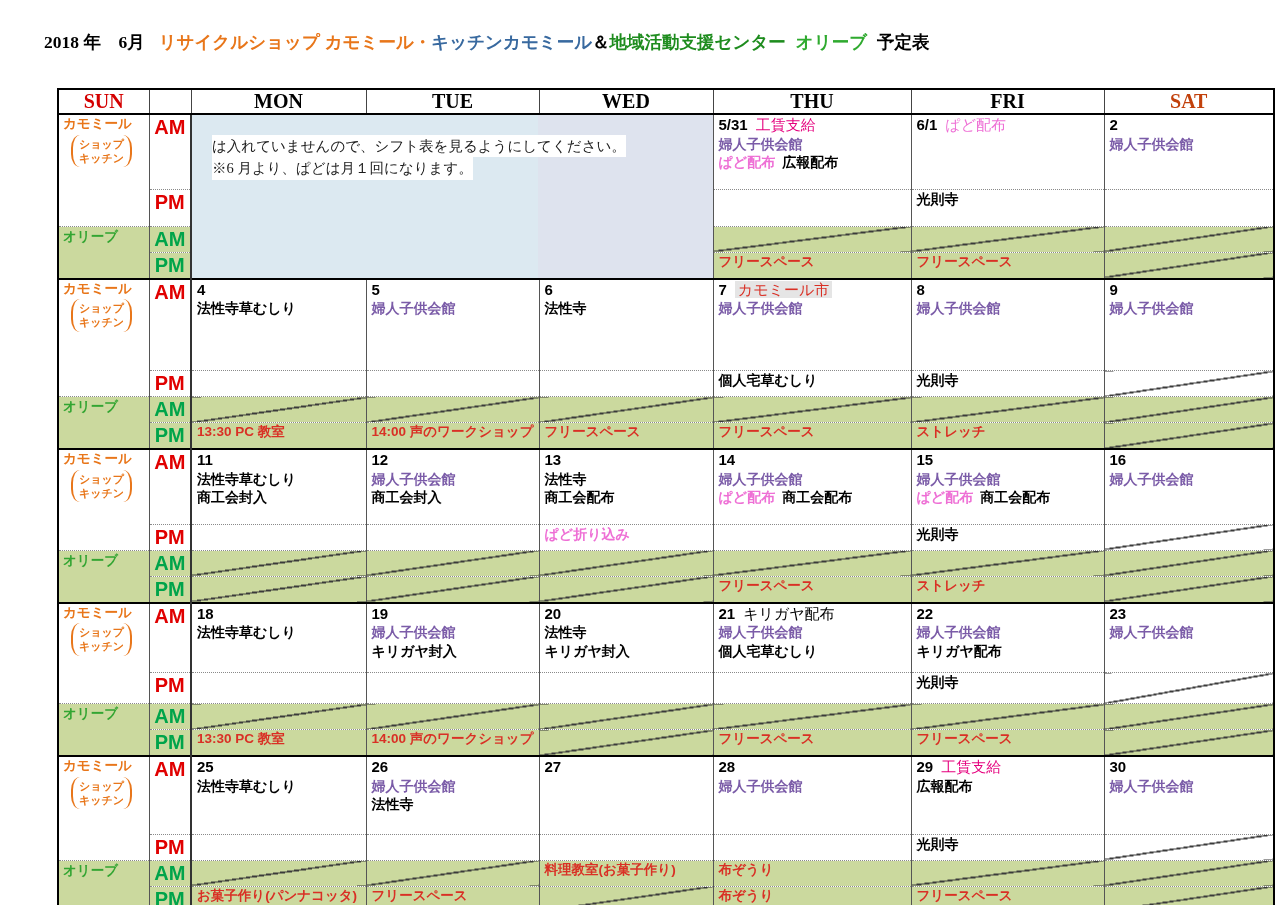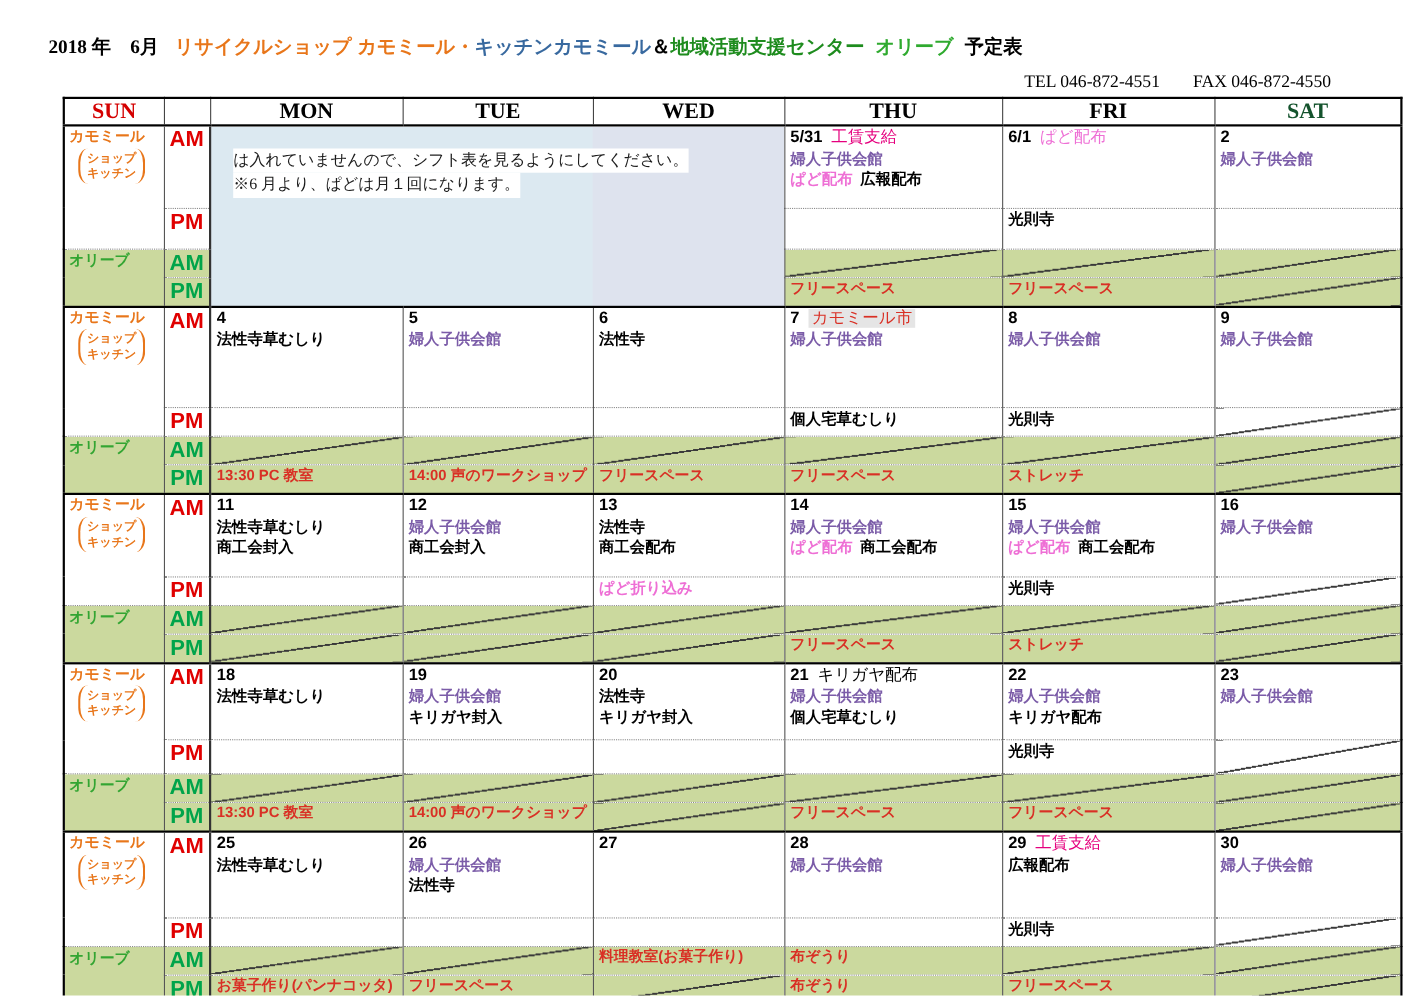--- a/index.html
+++ b/index.html
@@ -17,21 +17,21 @@
   .t-suffix{color:#000;font-family:"Liberation Serif",serif;margin-left:10px;}
 
   .tel-line{position:absolute;top:66px;right:70px;font-family:"Liberation Serif",serif;font-size:16px;color:#000;white-space:nowrap;}
   .tel-line span{margin-left:26px;}
   .tel-line span:first-child{margin-left:0;}
 
   
   table.cal{position:absolute;left:57px;top:88px;border-collapse:collapse;table-layout:fixed;width:1216px;border:2px solid #000;}
   th{font-family:"Liberation Serif",serif;font-weight:bold;font-size:20px;height:23px;border:1px solid #444;border-bottom:2px solid #000;background:#fff;padding:0;}
   th.h-sun{color:#d40000;}
-  th.h-sat{color:#14532d;}
+  th.h-sat{color:#c2410c;}
   td{vertical-align:top;border-left:1px solid #555;border-right:1px solid #555;padding:0 4px 0 5px;overflow:hidden;}
   tr.r-am td{border-top:2px solid #000;}
   tr.r-pm td, tr.r-oam td, tr.r-opm td{border-top:1px dotted #8a8a8a;}
 
   td.ampm{font-weight:bold;font-size:20px;text-align:center;padding:1px 0;border-right:2px solid #333;}
   td.ampm.red{color:#e00000;}
   td.ampm.grn{color:#00a44a;}
 
   td.sidelab{padding:1px 2px 0 4px;}
   .kamo-name{color:#e8761a;font-weight:bold;font-size:13.5px;line-height:1.15;}
@@ -63,24 +63,20 @@
 </style>
 </head>
 <body>
 
 <div class="page">
 
   <div class="title-line">
     <span class="t-black">2018 年　6月</span><span class="t-orange">リサイクルショップ カモミール・</span><span class="t-blue">キッチンカモミール</span><span class="t-amp">＆</span><span class="t-green">地域活動支援センター</span><span class="t-olive">オリーブ</span><span class="t-suffix">予定表</span>
   </div>
 
-  <div class="tel-line">
-    <span>TEL  046-872-4551</span>
-    <span>FAX  046-872-4550</span>
-  </div>
 
   <table class="cal">
     <colgroup>
       <col style="width:91px">
         <col style="width:42px">
         <col style="width:175px">
         <col style="width:173px">
       <col style="width:174px">
         <col style="width:198px">
         <col style="width:193px">

